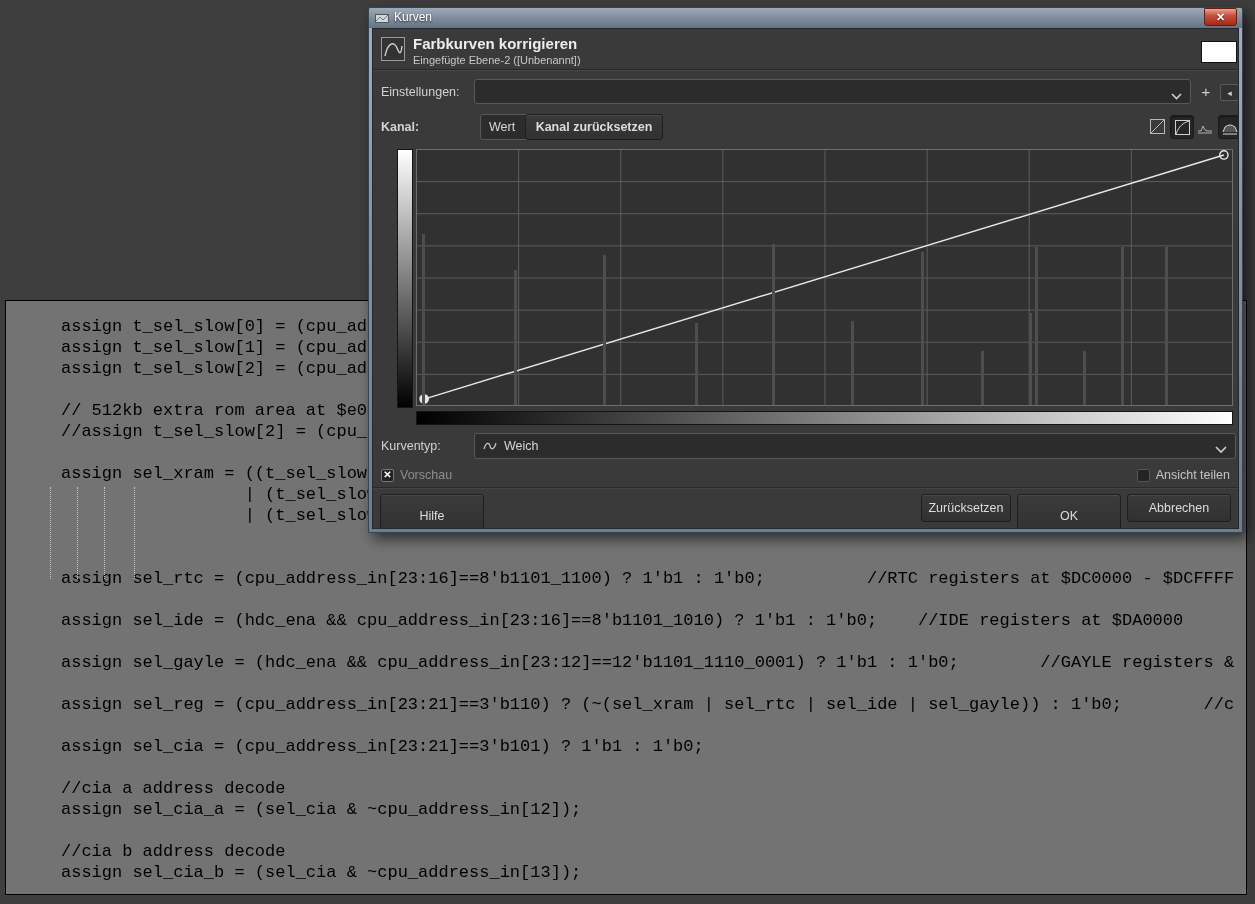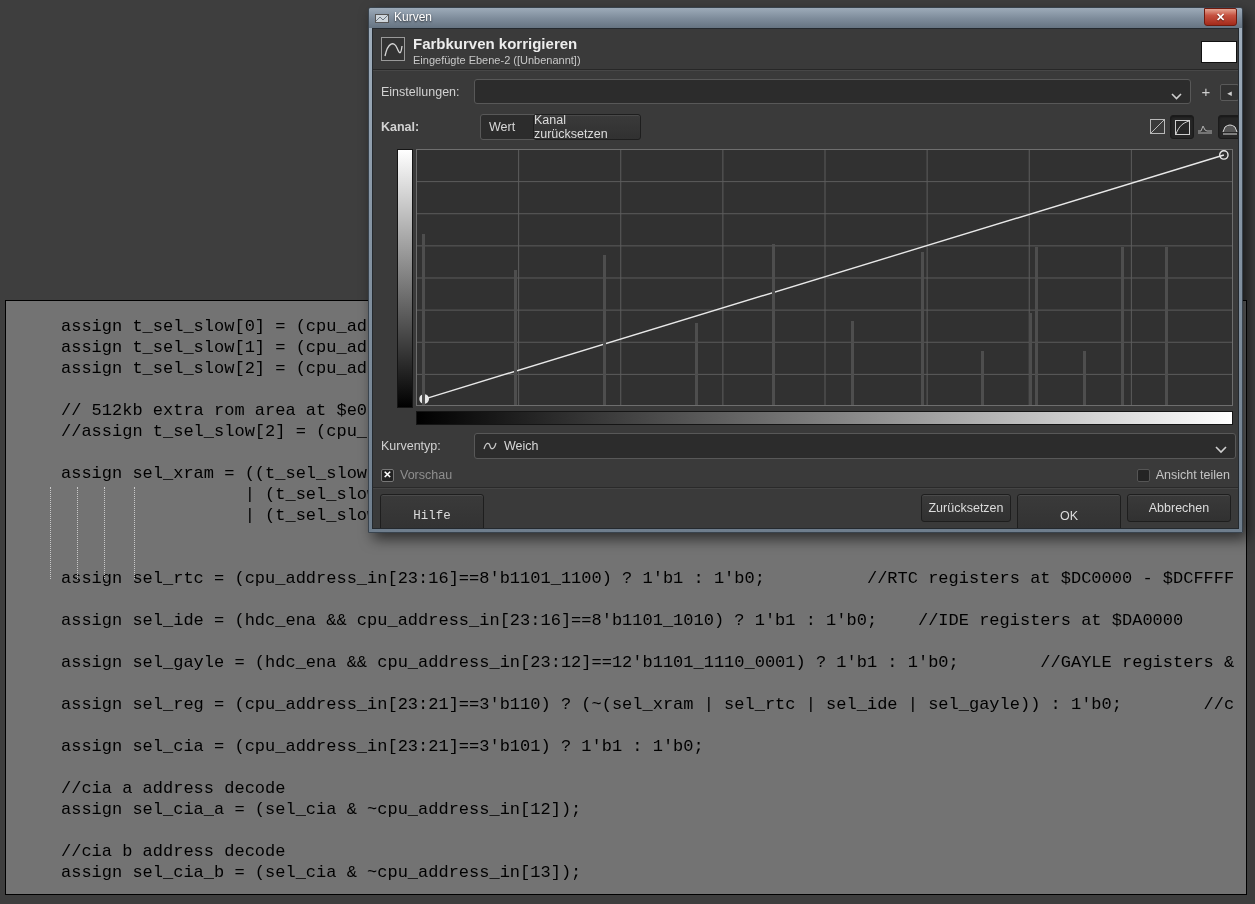--- a/index.html
+++ b/index.html
@@ -168,21 +168,21 @@
         <span class="lbl" style="font-weight:bold">Kanal:</span>
       </div>
       <div class="combo" style="position:absolute;left:60px;top:85px;width:86px;height:26px;margin-left:47px;">
         <span>Wert</span>
         <span class="chev">
           <svg width="11" height="7" viewBox="0 0 11 7">
               <path d="M1 1 L5.5 5.5 L10 1" stroke="#cfcfcf" stroke-width="1.6" fill="none"></path>
             </svg>
         </span>
       </div>
-      <div class="btn" style="position:absolute;left:160px;top:85px;width:108px;height:26px;">Kanal zurücksetzen</div>
+      <div class="btn" style="position:absolute;left:152px;top:85px;width:138px;height:26px;font-weight:bold;">Kanal zurücksetzen</div>
 
       <div class="tool" style="position:absolute;left:773px;top:86px;">
         <svg width="15" height="15" viewBox="0 0 15 15">
             <rect x="0.5" y="0.5" width="14" height="14" fill="none" stroke="#b8b8b8"></rect>
             <path d="M1 14 L14 1" stroke="#b8b8b8" fill="none"></path>
           </svg>
       </div>
       <div class="tool pressed" style="position:absolute;left:797px;top:86px;">
         <svg width="15" height="15" viewBox="0 0 15 15">
             <rect x="0.5" y="0.5" width="14" height="14" fill="none" stroke="#cfcfcf"></rect>
@@ -248,19 +248,19 @@
         <span class="cb checked">✕</span>
         <span class="lbl" style="color:#8f8f8f">Vorschau</span>
       </div>
       <div class="row" style="right:8px;top:438px;height:16px;gap:6px;">
         <span class="cb empty"></span>
         <span class="lbl" style="color:#c4c4c4">Ansicht teilen</span>
       </div>
 
       <div class="act-sep"></div>
 
-      <div class="btn" style="position:absolute;left:7px;top:465px;width:104px;height:44px;font-family:Liberation Mono, monospace;">Hilfe</div>
+      <div class="btn" style="position:absolute;left:7px;top:465px;width:104px;height:44px;">Hilfe</div>
       <div class="btn" style="position:absolute;right:227px;top:465px;width:90px;height:28px;">Zurücksetzen</div>
       <div class="btn" style="position:absolute;right:117px;top:465px;width:104px;height:44px;">OK</div>
       <div class="btn" style="position:absolute;right:7px;top:465px;width:104px;height:28px;">Abbrechen</div>
     </div>
   </div>
 </div>
 
 </body></html>

